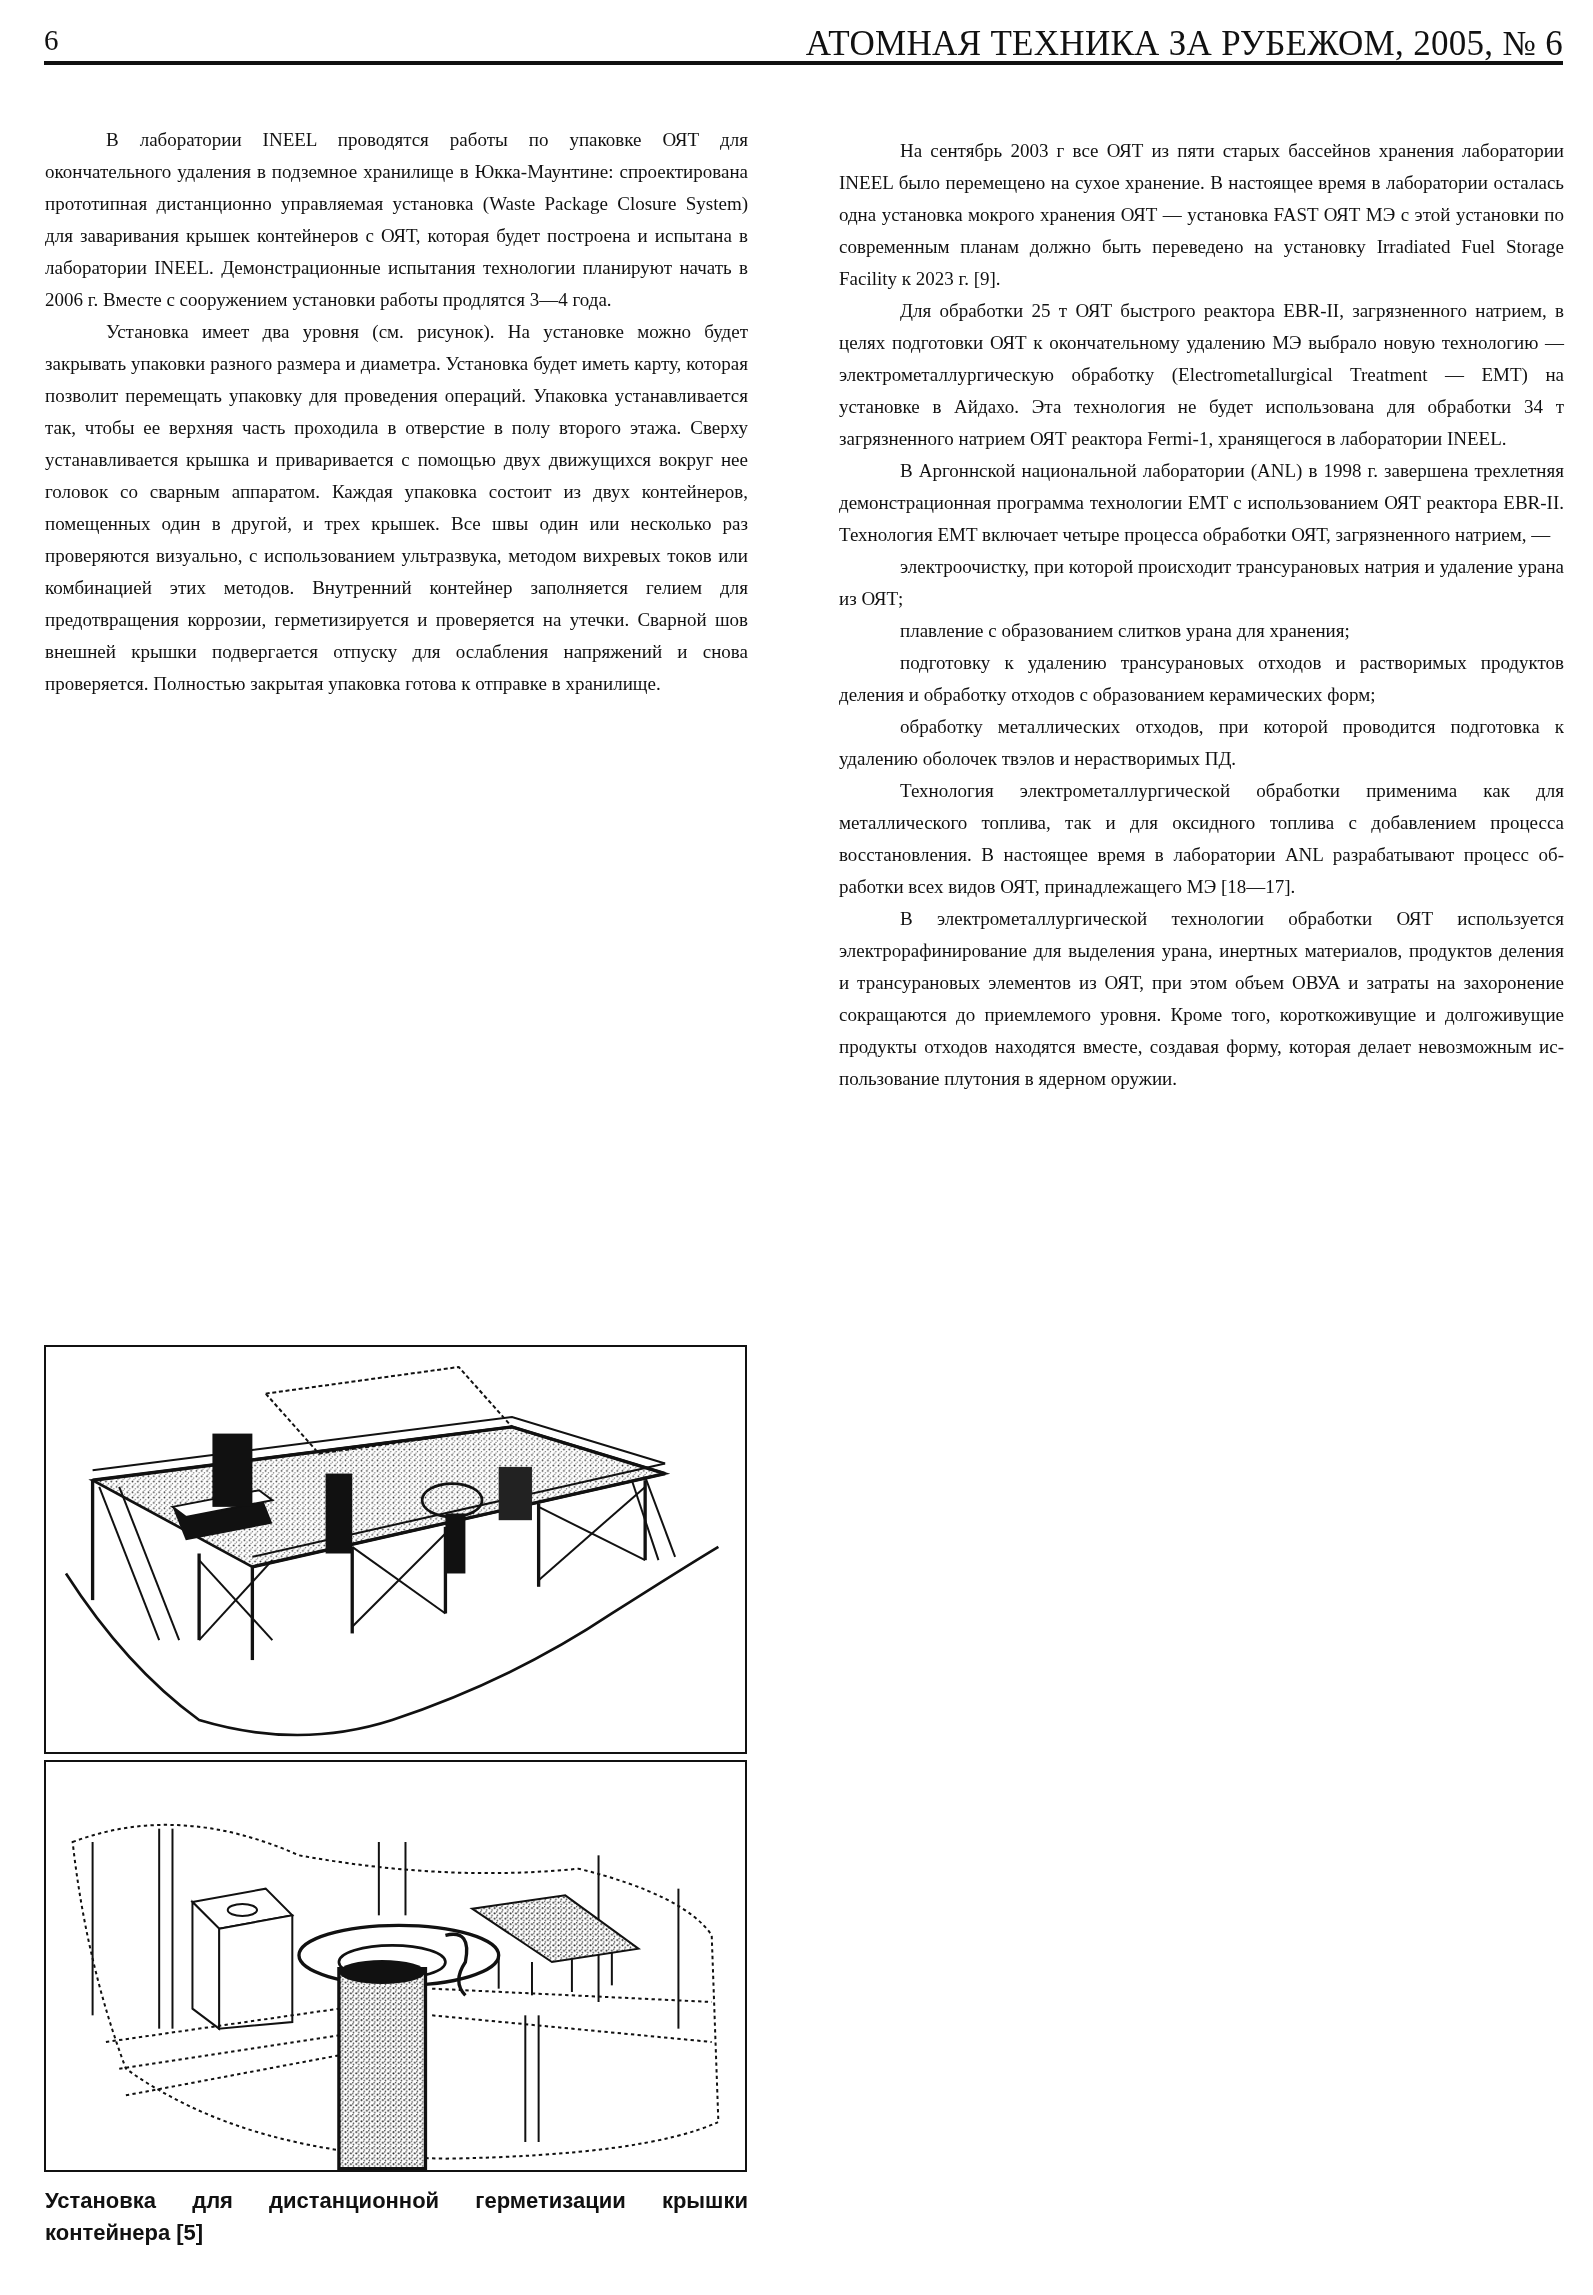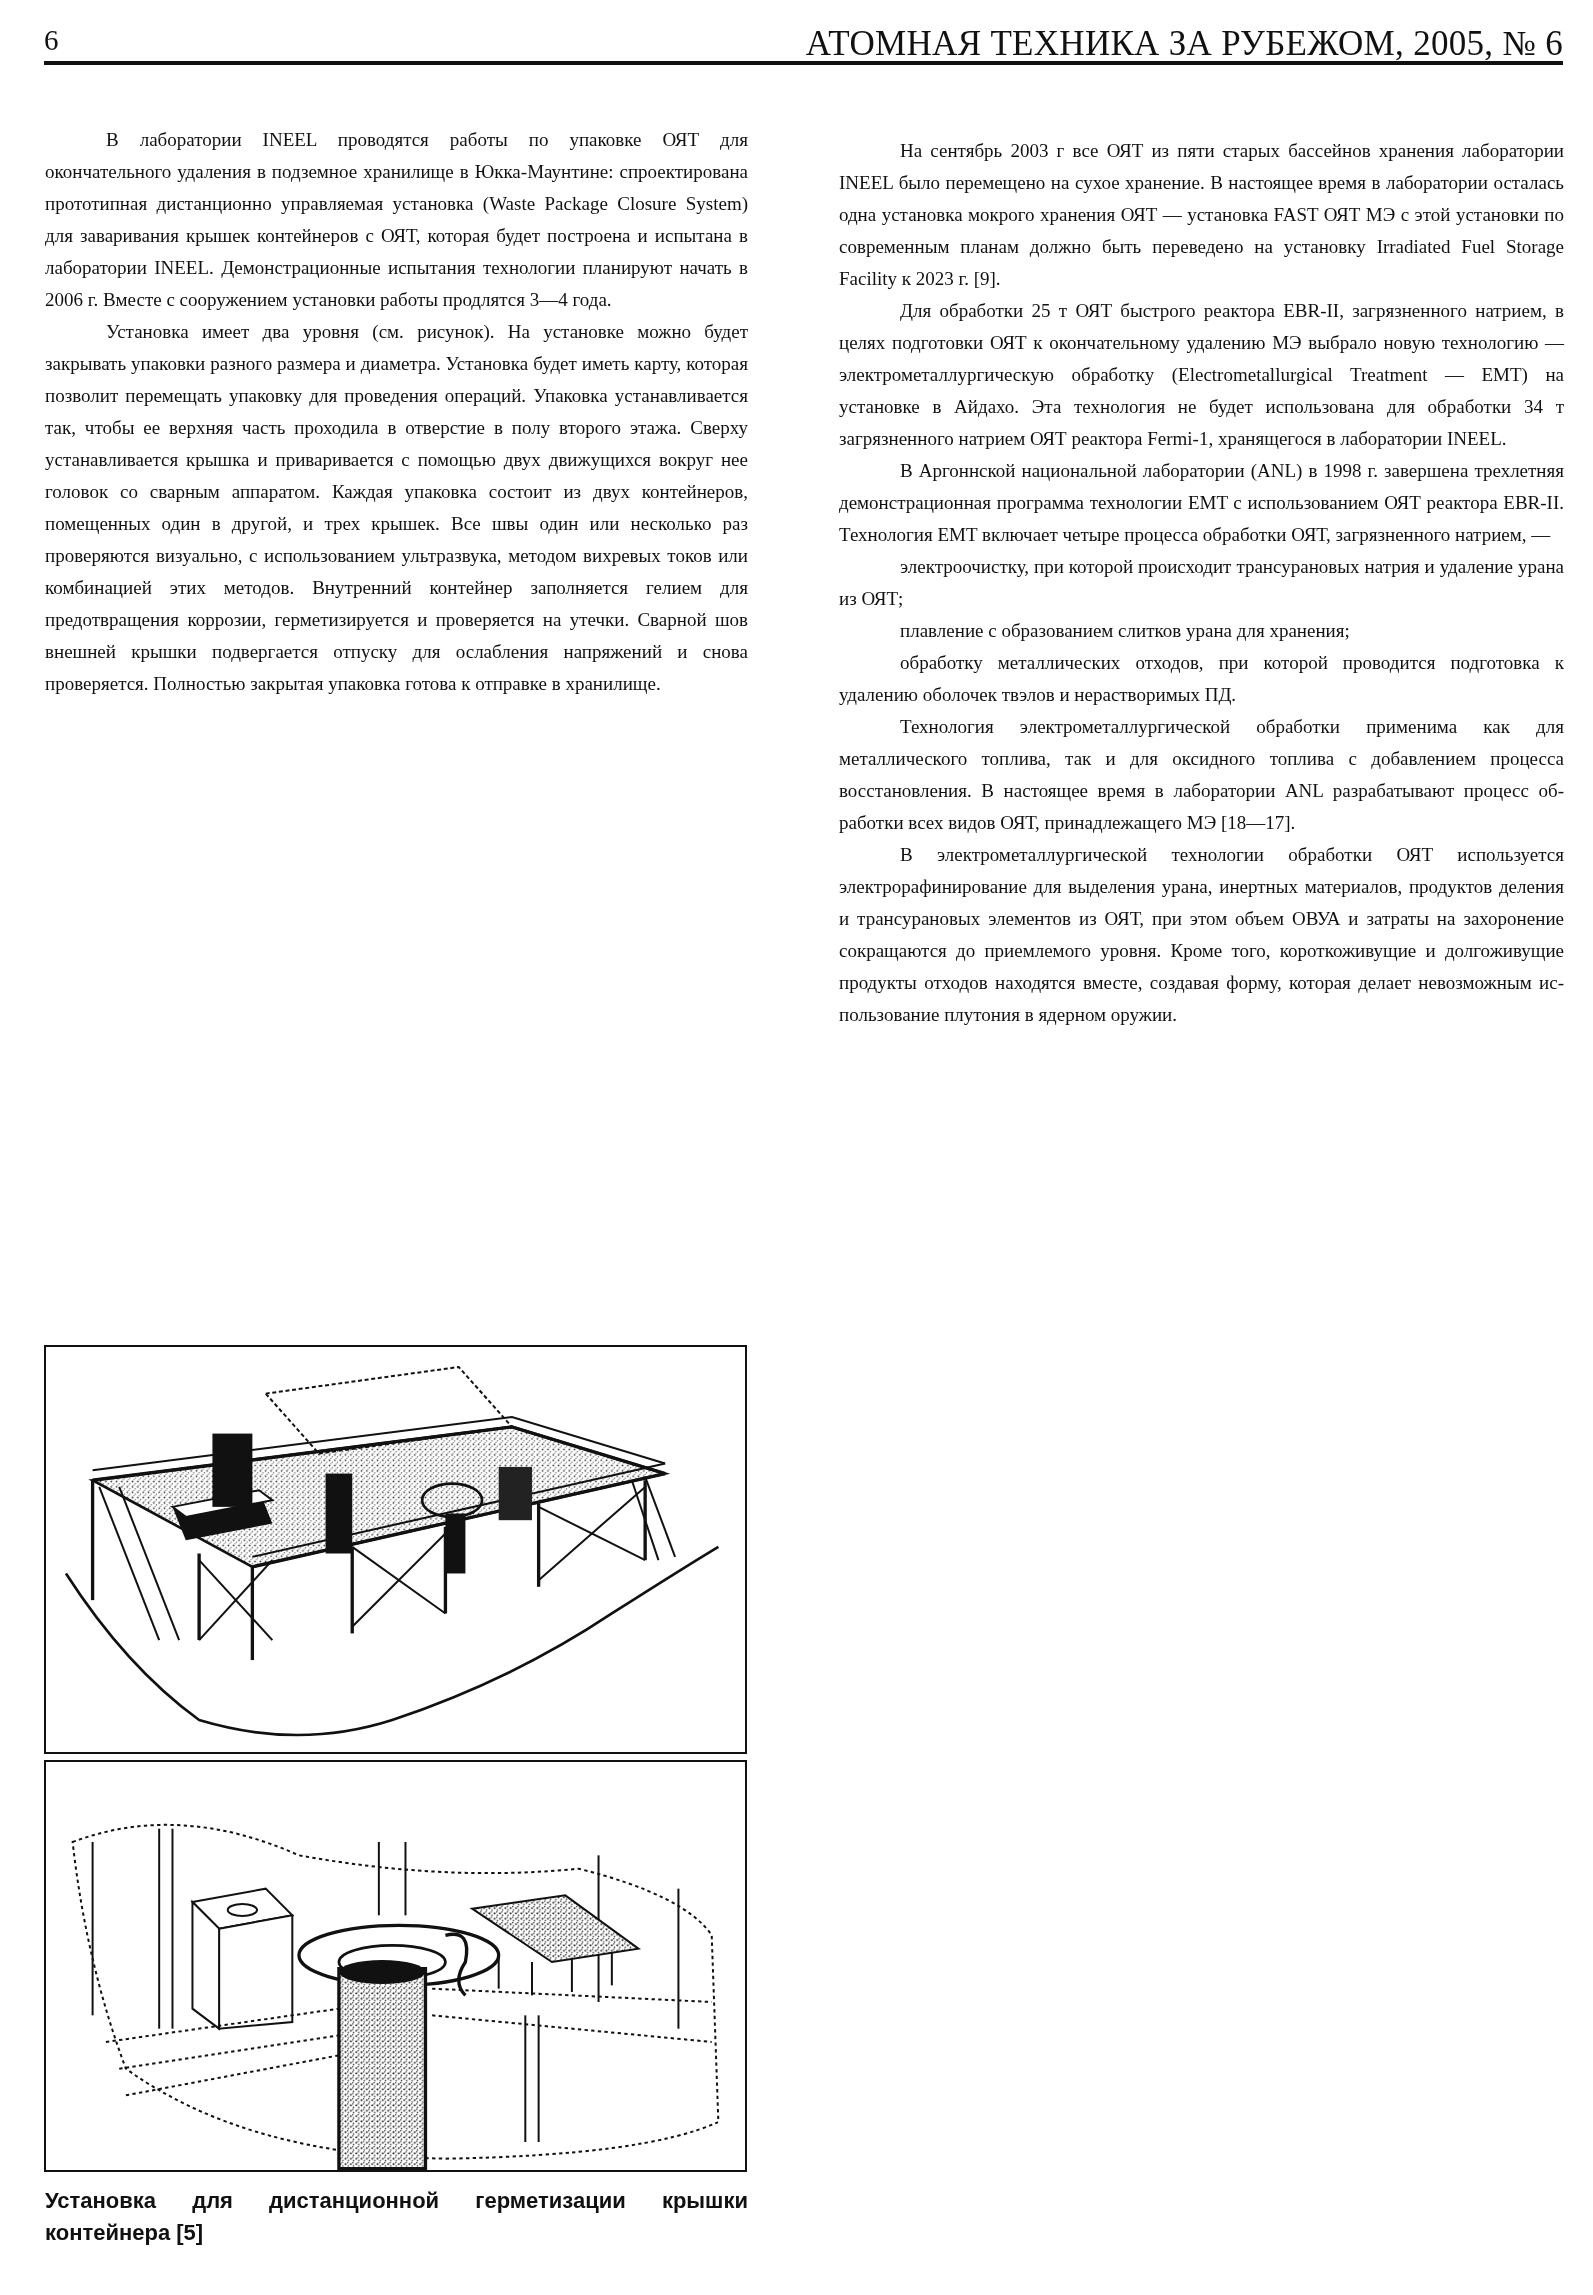--- a/index.html
+++ b/index.html
@@ -149,17 +149,18 @@
 </div>
 
 <div class="caption">Установка для дистанционной герметизации крышки контейнера [5]</div>
 
 <div class="col col-right">
   <p>На сентябрь 2003 г  все ОЯТ из пяти старых бассейнов хранения лаборатории INEEL было перемещено на сухое хранение. В настоящее время в лаборатории осталась одна установка мокрого хранения ОЯТ — установка FAST ОЯТ МЭ с этой установки по современным планам должно быть переведено на установку Irradiated Fuel Storage Facility к 2023 г. [9].</p>
   <p>Для обработки 25 т ОЯТ быстрого реактора EBR-II, загрязненного натрием, в целях подго­товки ОЯТ к окончательному удалению МЭ вы­брало новую технологию — электрометаллур­гическую обработку (Electrometallurgical Treat­ment — EMT) на установке в Айдахо. Эта тех­нология не будет использована для обработки 34 т загрязненного натрием ОЯТ реактора Fermi-1, хранящегося в лаборатории INEEL.</p>
   <p>В Аргоннской национальной лаборатории (ANL) в 1998 г. завершена трехлетняя демонст­рационная программа технологии EMT с ис­пользованием ОЯТ реактора EBR-II. Технология EMT включает четыре процесса обработки ОЯТ, загрязненного натрием, —</p>
   <p>электроочистку, при которой происходит трансурановых натрия и удаление урана из ОЯТ;</p>
   <p>плавление с образованием слитков урана для хранения;</p>
+  <p>подготовку к удалению трансурановых от­ходов и растворимых продуктов деления и об­работку отходов с образованием керамических форм;</p>
   <p>обработку металлических отходов, при ко­торой проводится подготовка к удалению обо­лочек твэлов и нерастворимых ПД.</p>
   <p>Технология электрометаллургической обра­ботки применима как для металлического топ­лива, так и для оксидного топлива с добавлени­ем процесса восстановления. В настоящее время в лаборатории ANL разрабатывают процесс об­работки всех видов ОЯТ, принадлежащего МЭ [18—17].</p>
   <p>В электрометаллургической технологии об­работки ОЯТ используется электрорафинирова­ние для выделения урана, инертных материалов, продуктов деления и трансурановых элементов из ОЯТ, при этом объем ОВУА и затраты на за­хоронение сокращаются до приемлемого уров­ня. Кроме того, короткоживущие и долгоживу­щие продукты отходов находятся вместе, созда­вая форму, которая делает невозможным ис­пользование плутония в ядерном оружии.</p>
 </div>
 
 
 </body></html>

